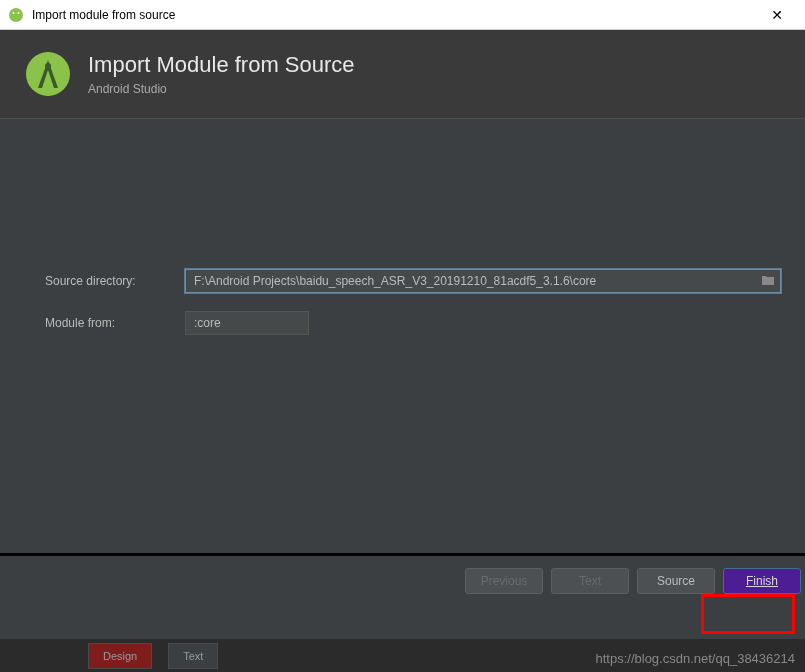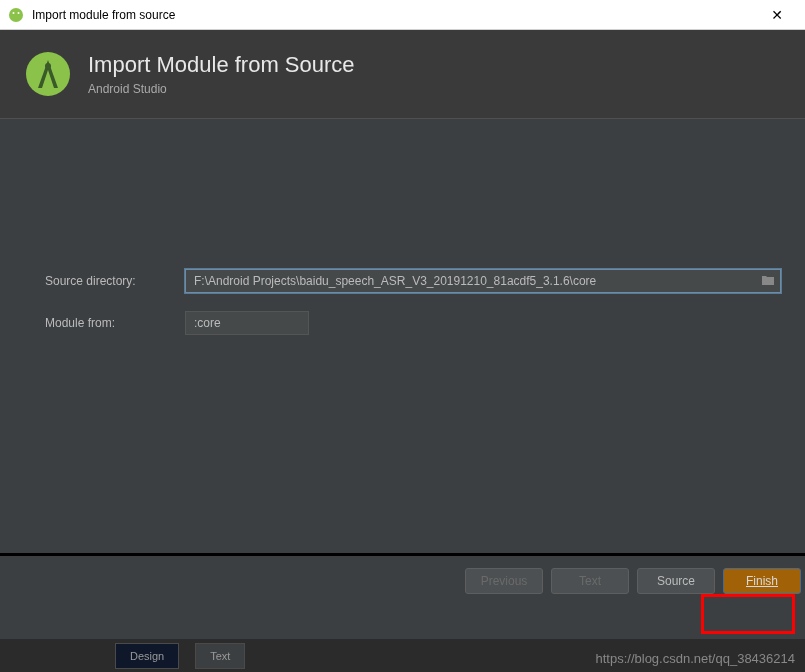--- a/index.html
+++ b/index.html
@@ -128,21 +128,21 @@
       display: flex;
       align-items: center;
       justify-content: center;
       padding: 0 14px;
     }
     .btn.disabled {
       color: #6a6a6a;
       cursor: default;
     }
     .btn.primary {
-      background: #a16207;
+      background: #4c1d95;
       border-color: #4a6a90;
       color: #d8d8d8;
       text-decoration: underline;
       align-items: center;
     }
     .highlight-box {
       position: absolute;
       border: 3px solid #ff0000;
       pointer-events: none;
       bottom: 38px;
@@ -161,21 +161,21 @@
       align-items: center;
     }
     .tab {
       color: #999;
       font-size: 11px;
       padding: 6px 14px;
       background: #3c3f41;
       border: 1px solid #4a4a4a;
       margin-left: 16px;
     }
-    .tab:first-child { margin-left: 115px; background: #0f172a; }
+    .tab:first-child { margin-left: 88px; background: #7f1d1d; }
     .watermark {
       position: absolute;
       right: 10px;
       bottom: 6px;
       color: #888;
       font-size: 13px;
       font-family: Arial;
       padding-left: 44px;
     }
     .dialog-body {

